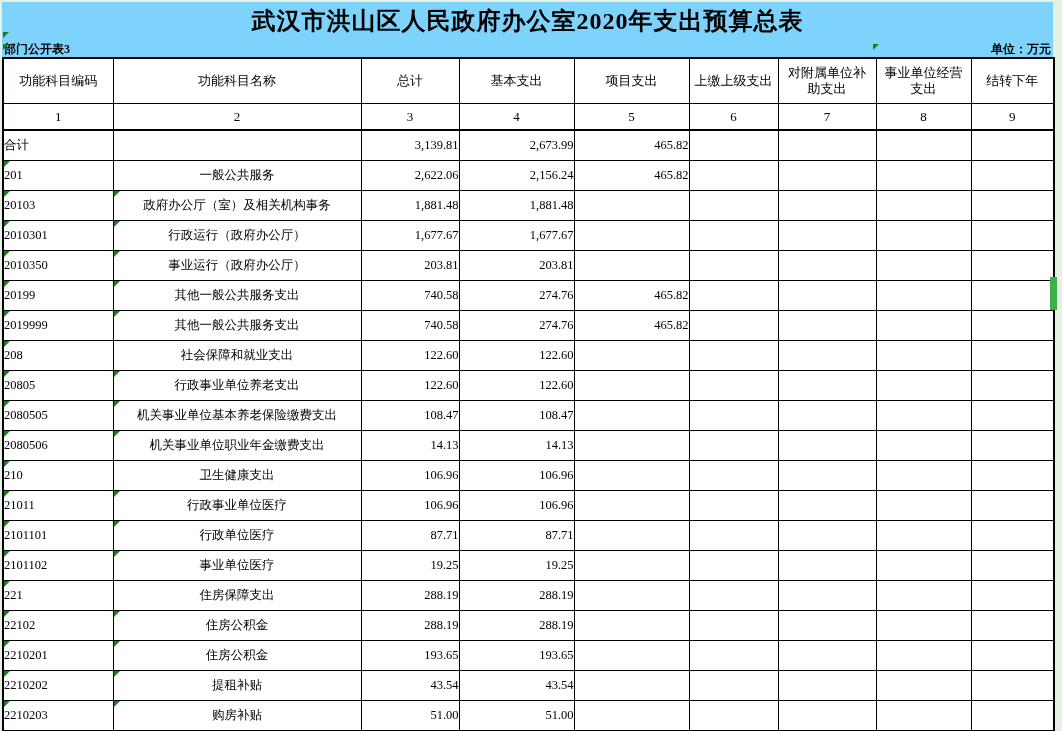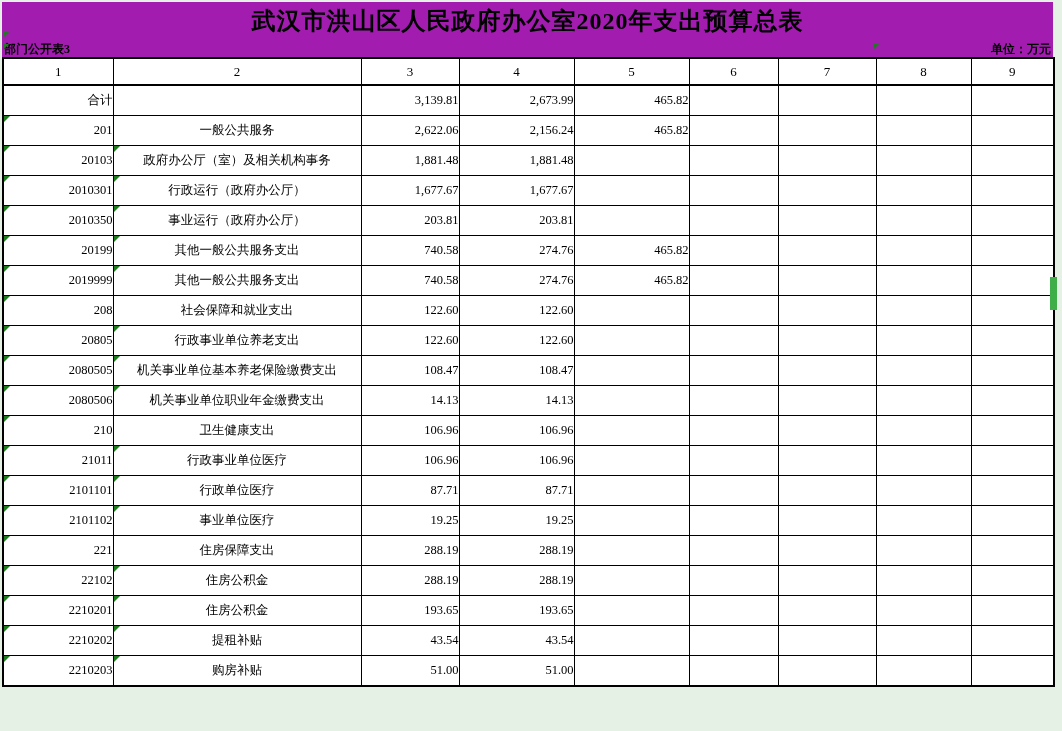--- a/index.html
+++ b/index.html
@@ -2,21 +2,21 @@
 <html><head>
 <meta charset="utf-8">
 <style>
   html,body{margin:0;padding:0;}
   body{
     width:1062px;height:731px;position:relative;overflow:hidden;
     background:#e4f1e4;
     font-family:"Liberation Serif","DejaVu Serif",serif;
     color:#000;
   }
-  .sheet{position:absolute;left:2px;top:2px;width:1051px;height:648px;background:#a21caf;}
+  .sheet{position:absolute;left:2px;top:2px;width:1051px;height:648px;background:#7dd3fc;}
   .title{
     height:38px;line-height:38px;text-align:center;
     font-size:24px;font-weight:bold;letter-spacing:1px;white-space:nowrap;
   }
   .meta{
     height:17px;line-height:15px;font-size:12px;
     display:flex;justify-content:space-between;align-items:flex-end;
     padding:0 2px;
     font-weight:bold;
   }
@@ -26,21 +26,21 @@
   }
   table.budget th, table.budget td{
     border:1px solid #000;padding:0;font-weight:normal;
     overflow:hidden;white-space:nowrap;position:relative;
     font-size:13px;
   }
   tr.hdr th{height:44px;text-align:center;white-space:normal;line-height:16px;padding:0 5px;border-bottom:1px solid #000;}
   tr.nums td{height:25px;text-align:center;border-bottom:2px solid #000;font-size:13px;}
   tr.datarow td{height:29px;line-height:29px;font-size:12.5px;}
   td.num{text-align:right;padding-right:5px;font-size:12.5px;}
-  td.codecell{text-align:right;}
+  td.codecell{text-align:left;}
   td.namecell{text-align:center;}
   .ci0{padding-left:3px;}  .ci1{padding-left:14px;} .ci2{padding-left:26px;}
   .ni0{padding-left:3px;}  .ni1{padding-left:12px;} .ni2{padding-left:25px;}
   .tri::before{
     content:"";position:absolute;top:0;left:0;width:0;height:0;
     border-top:6px solid #1e7b1e;border-right:6px solid transparent;
   }
   .cmark{
     position:absolute;width:0;height:0;
     border-top:6px solid #1e7b1e;border-right:6px solid transparent;
@@ -63,20 +63,31 @@
         <col style="width:248px">
         <col style="width:98px">
       <col style="width:115px">
         <col style="width:115px">
         <col style="width:89px">
       <col style="width:98px">
         <col style="width:95px">
         <col style="width:83px">
     </colgroup>
     <thead>
+      <tr class="hdr">
+        <th>功能科目编码</th>
+        <th>功能科目名称</th>
+        <th>总计</th>
+        <th>基本支出</th>
+        <th>项目支出</th>
+        <th>上缴上级支出</th>
+        <th>对附属单位补助支出</th>
+        <th>事业单位经营支出</th>
+        <th>结转下年</th>
+      </tr>
       <tr class="nums">
         <td>1</td>
         <td>2</td>
         <td>3</td>
         <td>4</td>
         <td>5</td>
         <td>6</td>
         <td>7</td>
         <td>8</td>
         <td>9</td>

